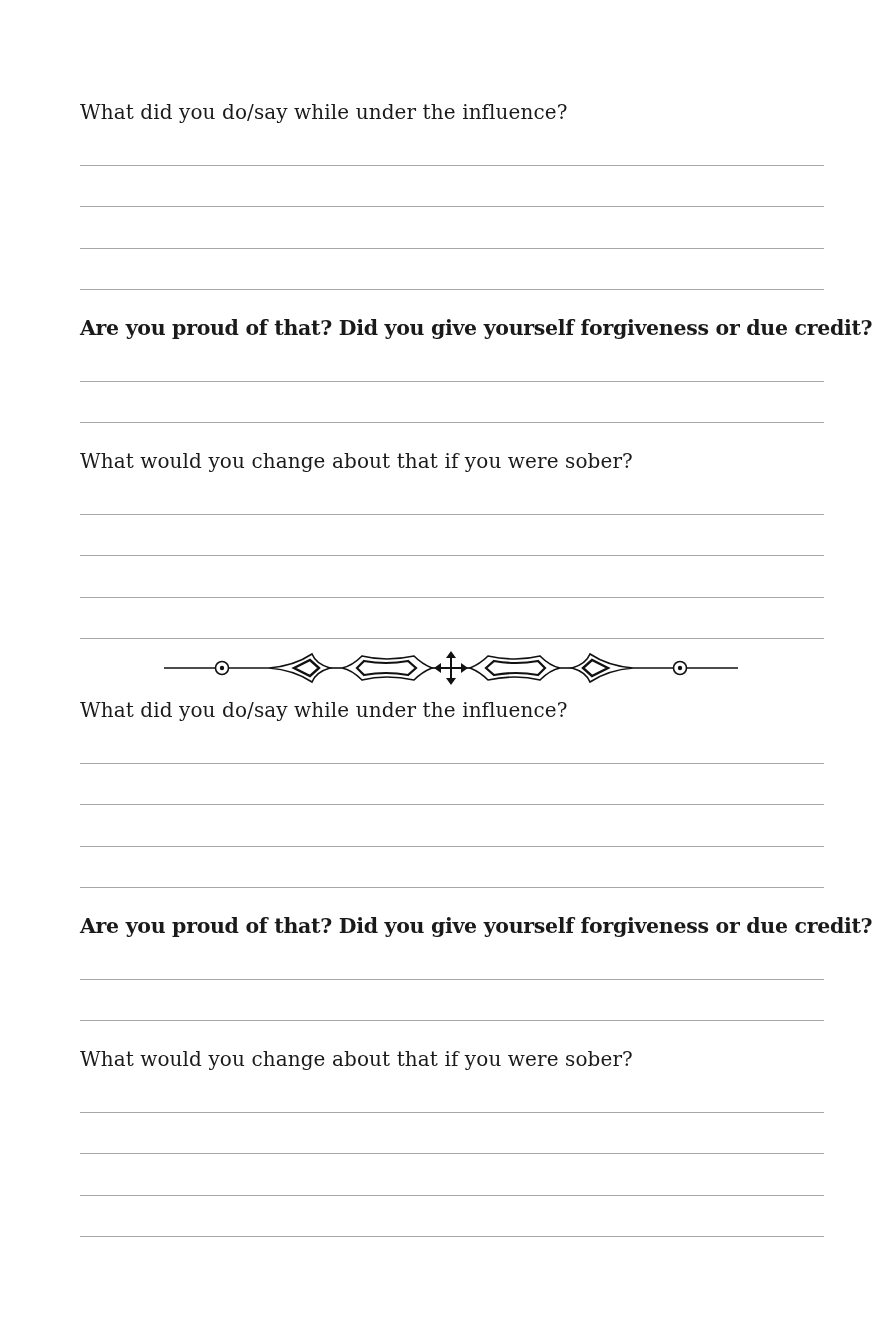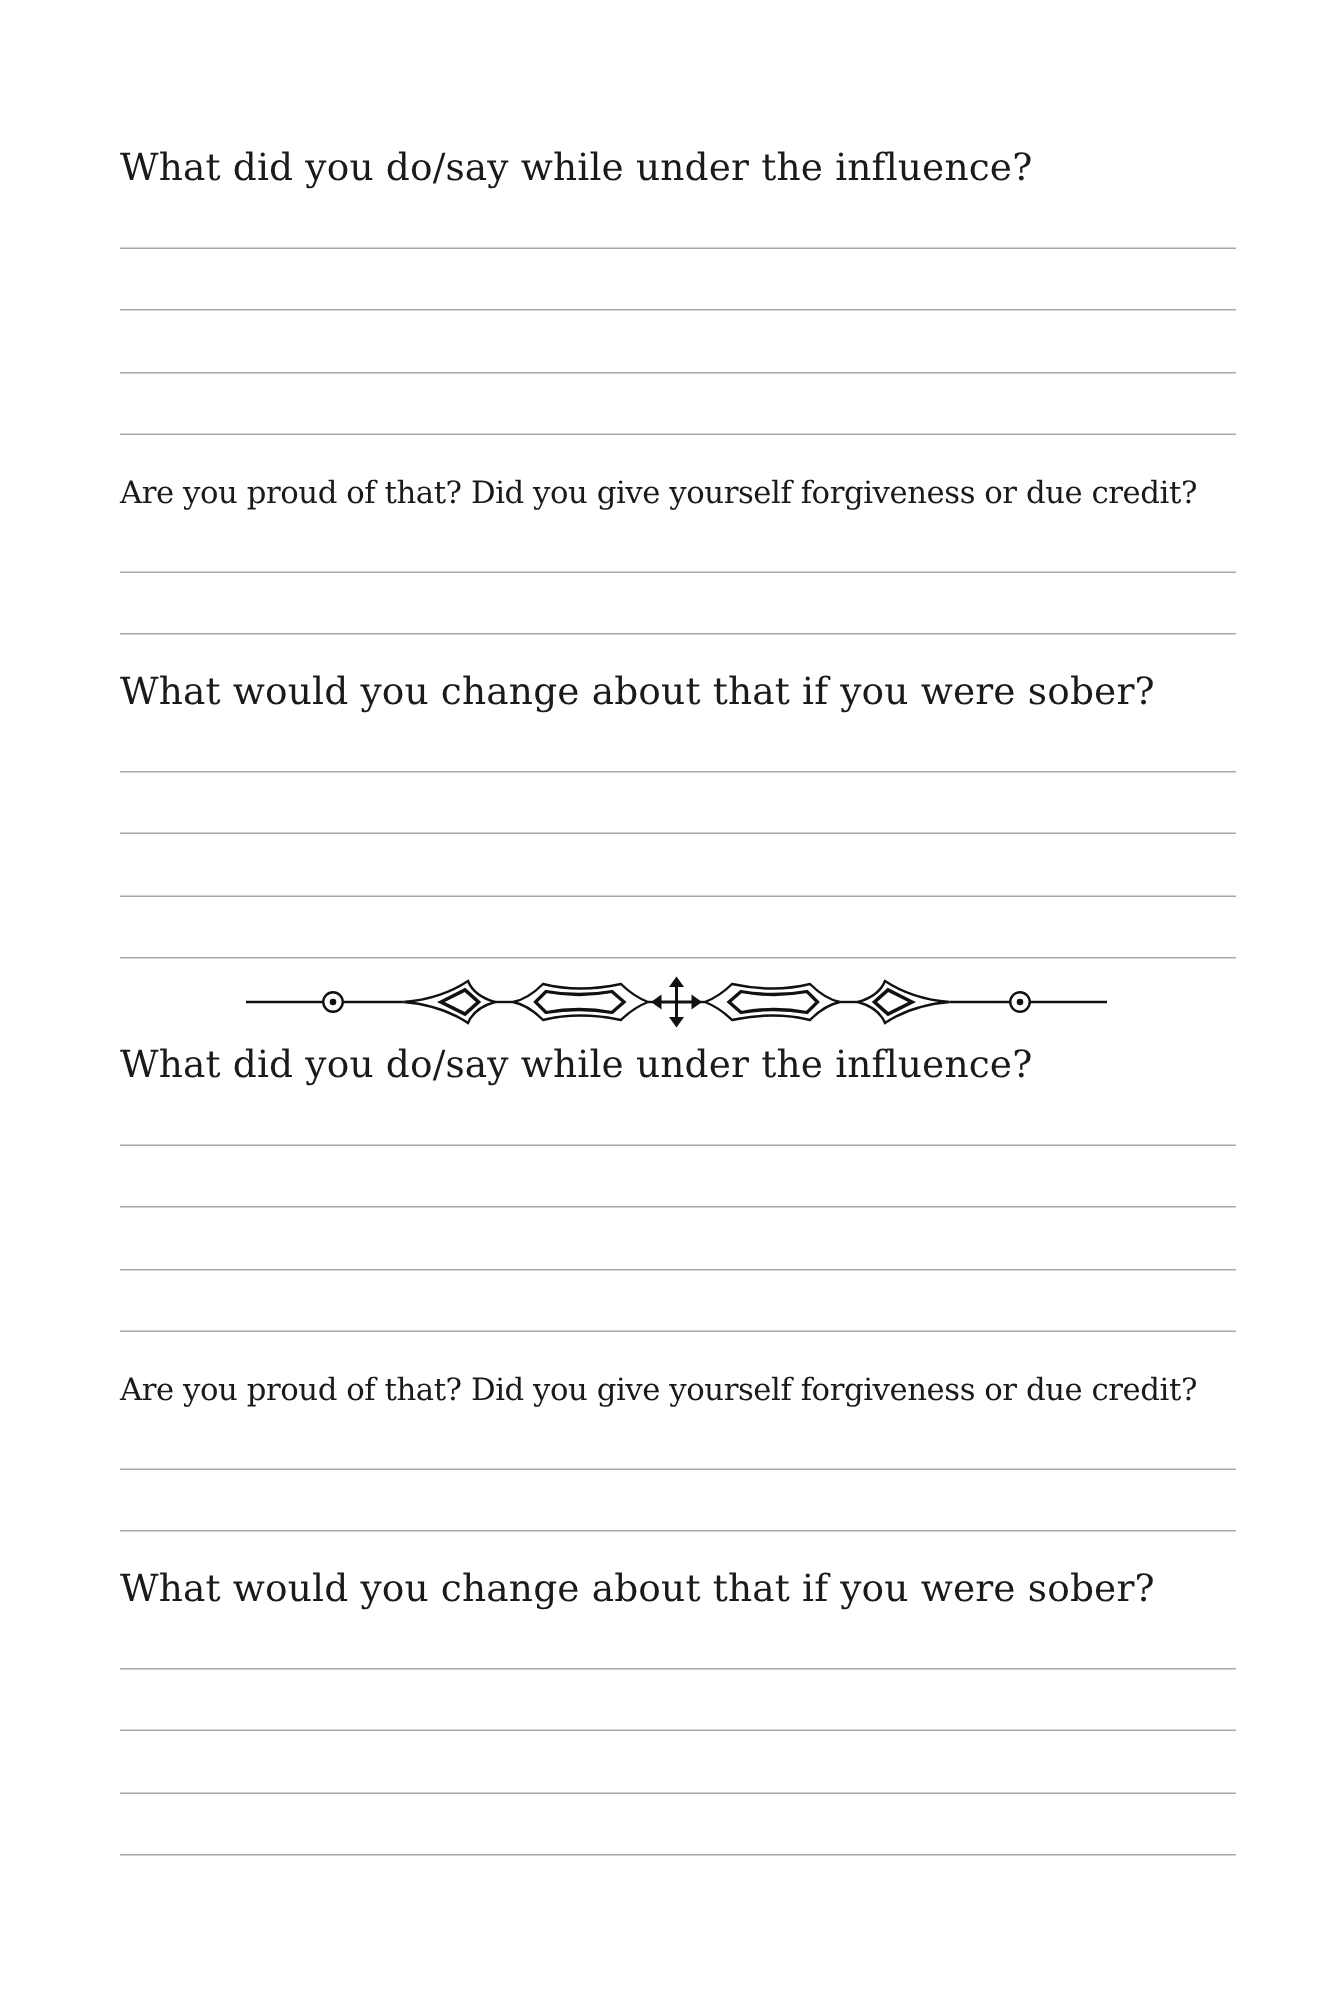--- a/index.html
+++ b/index.html
@@ -1,18 +1,18 @@
 <!DOCTYPE html>
 <html><head>
   <meta charset="utf-8">
   <style>
     html, body { margin: 0; padding: 0; background: #ffffff; }
     body { width: 886px; height: 1337px; position: relative; overflow: hidden; font-family: "DejaVu Serif", serif; color: #1a1a1a; }
-    .q { position: absolute; left: 80px; font-size: 25px; letter-spacing: 0.1px; white-space: nowrap; line-height: 24px; }
-    .q.narrow { letter-spacing: -0.3px; font-size: 20.5px; }
+    .q { position: absolute; left: 80px; font-size: 20px; letter-spacing: 0.1px; white-space: nowrap; line-height: 24px; }
+    .q.narrow { letter-spacing: -0.3px; font-size: 20.5px; font-weight: bold; }
     .line { position: absolute; left: 80px; width: 744px; height: 0; border-top: 1.5px solid #a8a8a8; }
     .ornament { position: absolute; left: 164px; top: 650px; width: 574px; height: 36px; }
   </style>
 </head>
 <body>
 
 <div>
   <div class="q" style="top:100px">What did you do/say while under the influence?</div>
   <div class="line" style="top:165px"></div>
   <div class="line" style="top:206px"></div>

